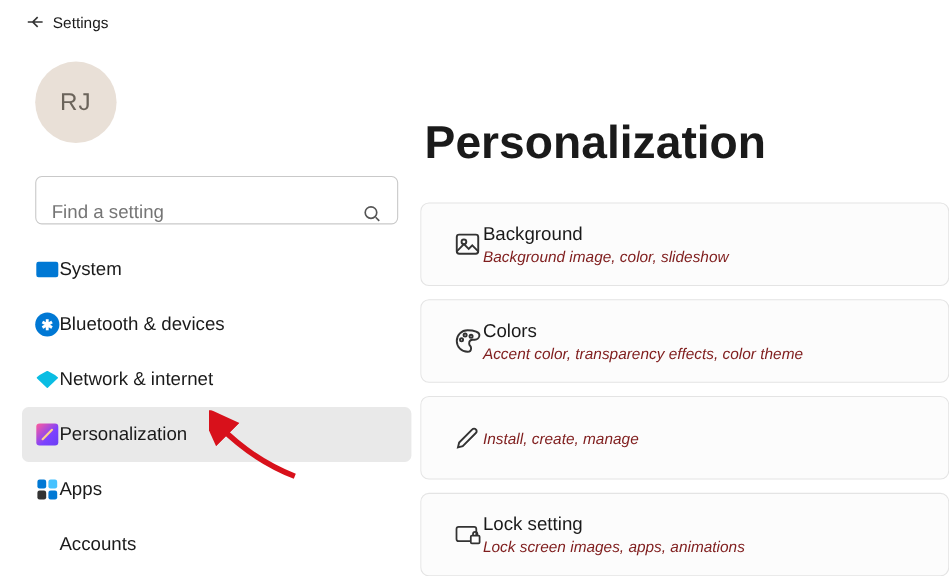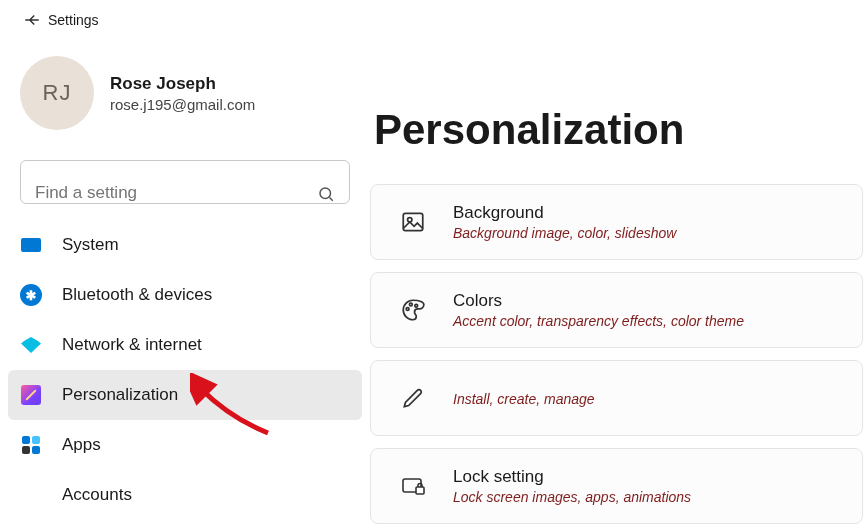--- a/index.html
+++ b/index.html
@@ -1,51 +1,51 @@
 <!DOCTYPE html>
 <html><head>
   <meta charset="utf-8">
   <style>
     * { margin:0; padding:0; box-sizing:border-box; font-family: "Segoe UI", -apple-system, BlinkMacSystemFont, sans-serif; }
     body { width:863px; height:524px; background:#ffffff; color:#1a1a1a; overflow:hidden; position:relative; }
     .topbar { display:flex; align-items:center; gap:6px; padding:10px 22px 8px 22px; }
     .back-btn { width:20px; height:20px; display:flex; align-items:center; justify-content:center; cursor:pointer; }
     .top-title { font-size:14px; font-weight:500; }
     .layout { display:flex; height:calc(100% - 38px); }
-    .sidebar { width:370px; padding:18px 8px 0 8px; }
+    .sidebar { width:370px; padding:18px 8px 0 8px;margin-left:12px; }
     .profile { display:flex; align-items:center; gap:16px; padding:0 12px 24px 12px; }
     .avatar { width:74px; height:74px; border-radius:50%; background:#e9e0d7; display:flex; align-items:center; justify-content:center; font-size:22px; font-weight:400; color:#6b645b; letter-spacing:1px; }
     .profile-text .name { font-size:17px; font-weight:700; }
     .profile-text .email { font-size:15px; color:#444; margin-top:2px; }
     .search-box { margin:6px 12px 16px 12px; border:1px solid #c9c9c9; border-radius:6px; display:flex; align-items:flex-end; padding:0 14px; height:44px; }
     .search-box input { flex:1; border:none; outline:none; font-size:17px; background:transparent; }
     .search-ico { width:18px; height:18px; color:#555; }
     .nav { display:flex; flex-direction:column; }
-    .nav-item { display:flex; align-items:center; gap:20px; height:50px; padding:0 16px 0 12px; border-radius:6px; cursor:pointer; font-size:17px; }
+    .nav-item { display:flex; align-items:center; height:50px; padding:0 16px 0 12px; border-radius:6px; cursor:pointer; font-size:17px; }
     .nav-item.selected { background:#e9e9e9; position:relative; }
     .nav-item.selected::before { content:""; position:absolute; left:0; top:12px; bottom:12px; width:3px; background:#0067c0; border-radius:3px; display:none; }
     .nav-ico { width:22px; height:22px; display:flex; align-items:center; justify-content:center; }
     .ico-laptop { width:20px; height:14px; background:#0078d4; border-radius:2px; }
     .ico-bt { width:22px; height:22px; border-radius:50%; background:#0078d4; display:flex; align-items:center; justify-content:center; color:#fff; font-size:13px; font-weight:700; }
     .ico-net { width:20px; height:16px; background:#0abde3; clip-path:polygon(50% 100%, 0 40%, 15% 25%, 50% 0, 85% 25%, 100% 40%); }
     .ico-pers { width:20px; height:20px; background:linear-gradient(135deg,#ff5c9b,#7b42ff 60%,#6b3ef3); border-radius:3px; position:relative; }
     .ico-pers::after { content:""; position:absolute; width:14px; height:2px; background:#ffd08a; transform:rotate(-45deg); top:9px; left:3px; border-radius:2px; }
     .ico-apps { width:18px; height:18px; display:grid; grid-template-columns:1fr 1fr; gap:2px; }
     .ico-apps span { background:#0078d4; border-radius:2px; }
     .ico-apps span:nth-child(1){background:#0078d4;}
     .ico-apps span:nth-child(2){background:#46c2ff;}
     .ico-apps span:nth-child(3){background:#333;}
     .ico-apps span:nth-child(4){background:#0078d4;}
     .ico-acc { width:20px; height:20px; position:relative;}
     .ico-acc .head { width:10px; height:10px; background:#16a34a; border-radius:50%; margin:0 auto;}
     .ico-acc .body { width:18px; height:9px; background:#16a34a; border-radius:9px 9px 0 0; margin:1px auto 0;}
     .content { flex:1; padding:68px 0 0 0; overflow:hidden; }
     .page-title { font-size:42px; font-weight:600; margin-bottom:30px; padding-left:4px; }
     .cards { display:flex; flex-direction:column; gap:12px; }
-    .card { border:1px solid #e4e4e4; border-radius:8px; display:flex; align-items:center; gap:26px; padding:18px 0 18px 28px; background:#fcfcfc; cursor:pointer; min-height:76px; }
+    .card { border:1px solid #e4e4e4; border-radius:8px; display:flex; align-items:center; padding:18px 0 18px 28px; background:#fcfcfc; cursor:pointer; min-height:76px; }
     .card-ico { width:28px; height:28px; display:flex; align-items:center; justify-content:center; color:#333; }
     .card-text .c-title { font-size:17px; font-weight:400; }
     .card-text .c-sub { font-size:14px; color:#7f1d1d; margin-top:2px;font-style:italic; }
     .arrow-annot { position:absolute; left:190px; top:373px; pointer-events:none; }
     .arrow-annot svg { width:90px; height:70px; }
   </style>
 </head>
 <body>
 
 <div class="topbar">
@@ -55,24 +55,20 @@
       </svg>
   </div>
   <div class="top-title">Settings</div>
 </div>
 
 <div class="layout">
   <div class="sidebar">
 
     <div class="profile">
       <div class="avatar">RJ</div>
-      <div class="profile-text">
-        <div class="name">Rose Joseph</div>
-        <div class="email">rose.j195@gmail.com</div>
-      </div>
     </div>
 
     <div class="search-box">
       <input type="text" placeholder="Find a setting" style="">
       <svg class="search-ico" viewBox="0 0 24 24" fill="none" stroke="currentColor" stroke-width="2">
           <circle cx="11" cy="11" r="7"></circle>
           <path d="M21 21l-4.3-4.3"></path>
         </svg>
     </div>
 

